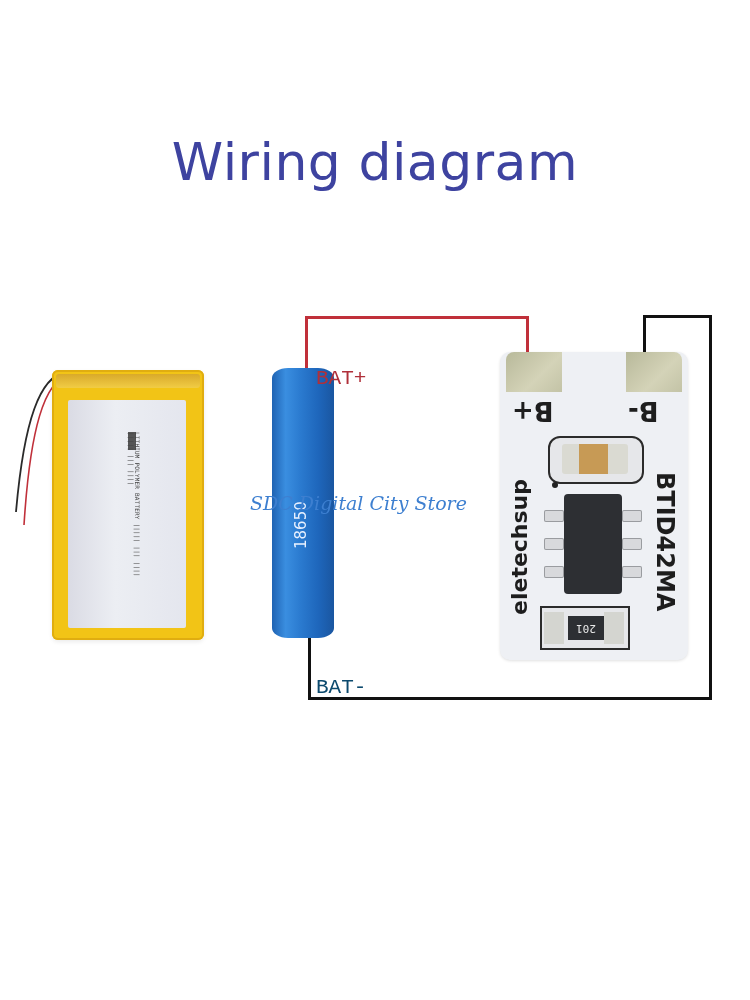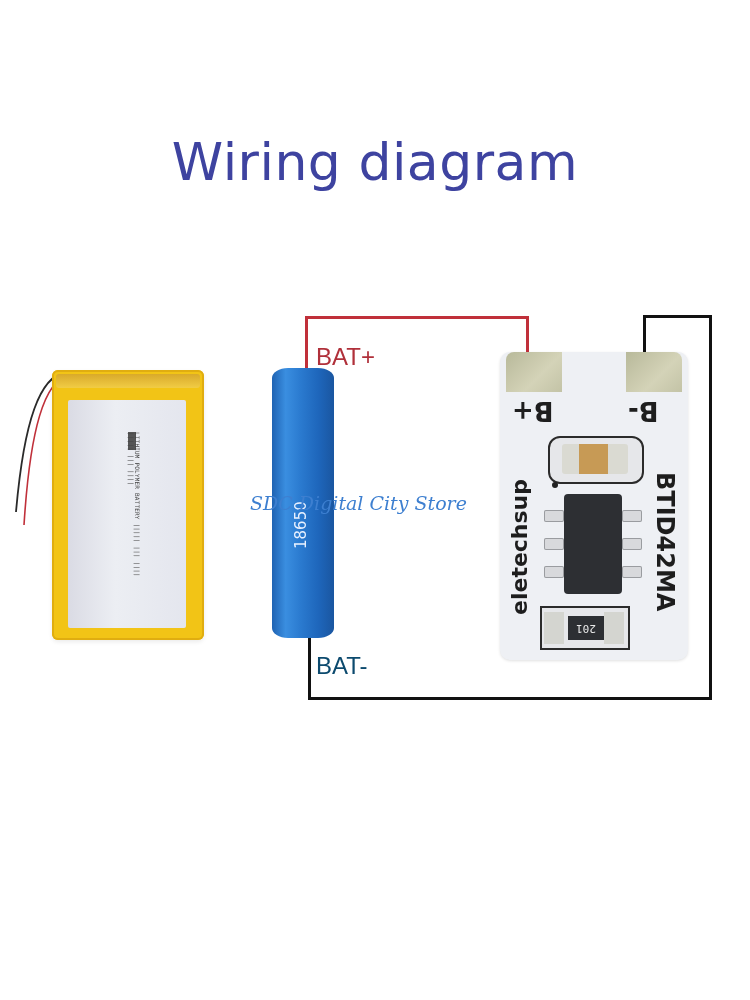--- a/index.html
+++ b/index.html
@@ -49,21 +49,21 @@
       color: #e8f1ff; font-size: 15px; font-family: "DejaVu Sans", sans-serif;
       text-align: center; line-height: 22px;
     }
 
     
     .wire { position: absolute; }
     .red { background: #c0303a; }
     .blk { background: #111; }
 
     .lbl {
-      font-family: Liberation Sans, sans-serif; font-size: 24px;
+      font-family: Liberation Mono, monospace; font-size: 21px; margin-top: 24px;
     }
     .lbl-plus { left: 316px; top: 343px; color: #b0303a; }
     .lbl-minus { left: 316px; top: 652px; color: #0c4a6e; }
 
     
     .pcb {
       left: 500px; top: 352px; width: 188px; height: 308px;
       background: #eef0f4; border-radius: 10px;
       box-shadow: 0 1px 3px rgba(0,0,0,0.12);
     }

